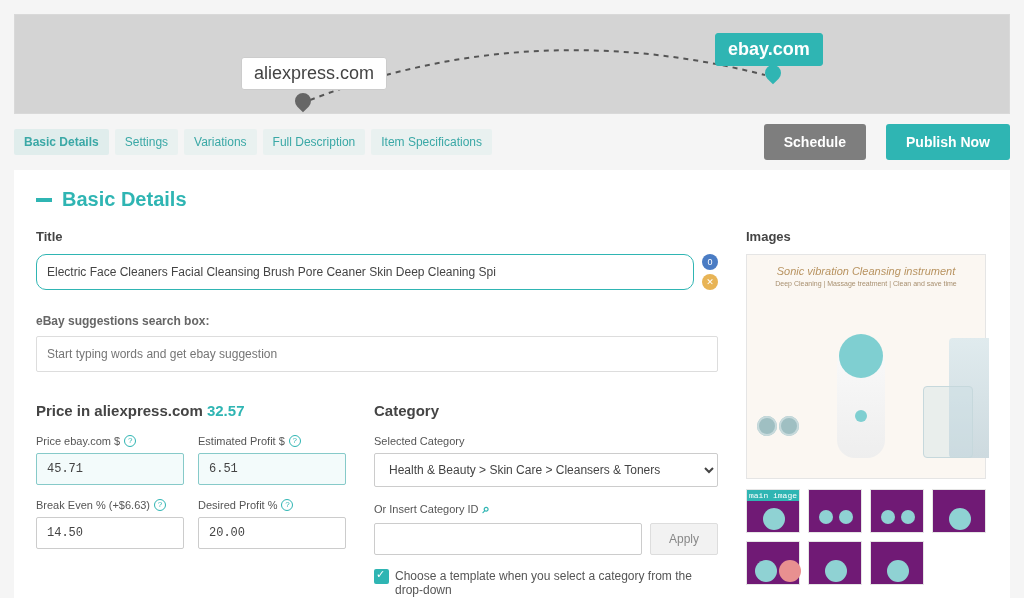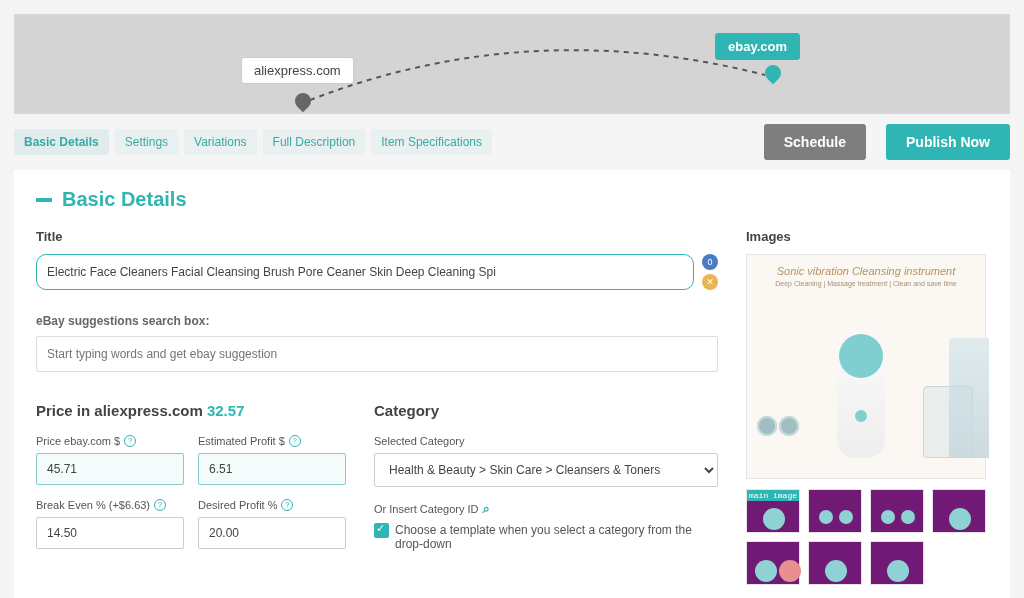--- a/index.html
+++ b/index.html
@@ -7,21 +7,21 @@
 .container { width: 1024px; margin: 0 auto; }
 
 
 .map-banner { position: relative; height: 100px; background: #e8e8e8; margin: 14px 14px 10px; border: 1px solid #d9d9d9; overflow: hidden; }
 .map-banner::before { content:""; position:absolute; inset:0; background:
   radial-gradient(circle at 10% 30%, #d4d4d4 25%, transparent 26%),
   radial-gradient(circle at 25% 50%, #d4d4d4 30%, transparent 31%),
   radial-gradient(circle at 50% 40%, #d4d4d4 35%, transparent 36%),
   radial-gradient(circle at 80% 55%, #d4d4d4 30%, transparent 31%);
   background-color:#e8e8e8; }
-.map-label { position:absolute; background:#fff; border:1px solid #ccc; border-radius:3px; padding:5px 12px; font-size:13px; color:#444; z-index:3;text-align:center; }
+.map-label { position:absolute; background:#fff; border:1px solid #ccc; border-radius:3px; padding:5px 12px; font-size:18px; color:#444; z-index:3;text-align:center; }
 .map-label.src { left:226px; top:42px; }
 .map-label.dst { background:#2fb5b3; color:#fff; border-color:#2fb5b3; left:700px; top:18px; font-weight:600; }
 .map-pin { position:absolute; width:16px; height:22px; z-index:2; }
 .map-pin.src { left:280px; top:78px; }
 .map-pin.dst { left:750px; top:50px; }
 .map-pin::before { content:""; display:block; width:16px; height:16px; background:#2fb5b3; border-radius:50% 50% 50% 0; transform:rotate(-45deg); }
 .map-pin.src::before { background:#666; }
 .map-path { position:absolute; left:295px; top:30px; width:455px; height:60px; z-index:1; }
 
 
@@ -57,21 +57,21 @@
 .price-col { width:310px; }
 .cat-col { flex:1; }
 
 .col-title { font-size:15px; font-weight:700; color:#444; margin-bottom:16px; }
 .col-title .accent { color:#2fb5b3; }
 
 .field-pair-row { display:flex; gap:14px; margin-bottom:14px; }
 .mini-field { flex:1; }
 .mini-label { font-size:11px; color:#555; margin-bottom:6px; display:flex; align-items:center; gap:4px; }
 .help-icon { width:12px; height:12px; border:1px solid #2fb5b3; border-radius:50%; color:#2fb5b3; font-size:8px; line-height:10px; text-align:center; display:inline-block; }
-.mini-input { width:100%; border:1px solid #ccc; border-radius:2px; padding:8px 10px; font-size:12px; color:#444; }
+.mini-input { width:100%; border:1px solid #ccc; border-radius:2px; padding:8px 10px; font-size:12px; color:#444;font-family:Liberation Mono, monospace; }
 .mini-input.teal { border-color:#86cac9; background:#f3fbfb; }
 
 .select { width:100%; border:1px solid #ccc; border-radius:2px; padding:8px 10px; font-size:12px; color:#444; background:#fff; }
 .cat-insert-row { display:flex; gap:8px; margin-bottom:14px; }
 .apply-btn { background:#f2f2f2; border:1px solid #ddd; border-radius:2px; padding:8px 18px; font-size:12px; color:#888; cursor:pointer; }
 .lookup-icon { color:#2fb5b3; font-size:13px; font-weight:700; }
 
 .checkbox-row { display:flex; align-items:flex-start; gap:6px; font-size:12px; color:#555; }
 .chk { width:15px; height:15px; background:#2fb5b3; border-radius:2px; position:relative; flex:none; }
 .chk::after { content:"✓"; color:#fff; font-size:11px; position:absolute; left:2px; top:-1px; }
@@ -188,20 +188,24 @@
             <div class="mini-label" style="margin-bottom:6px;">
                 <span>Selected Category</span>
               </div>
             <select class="select" style="margin-bottom:14px;">
               <option>Health &amp; Beauty &gt; Skin Care &gt; Cleansers &amp; Toners</option>
             </select>
             <div class="mini-label" style="margin-bottom:6px;">
               <span>Or Insert Category ID</span>
               <span class="lookup-icon">⌕</span>
             </div>
+            <div class="cat-insert-row">
+              <input class="mini-input" style="flex: 1 1 0%;">
+              <button class="apply-btn">Apply</button>
+            </div>
             <div class="checkbox-row">
               <div class="chk"></div>
               <span>Choose a template when you select a category from the drop-down</span>
             </div>
           </div>
         </div>
       </div>
 
       <div class="right">
         <div class="field-label">Images</div>

